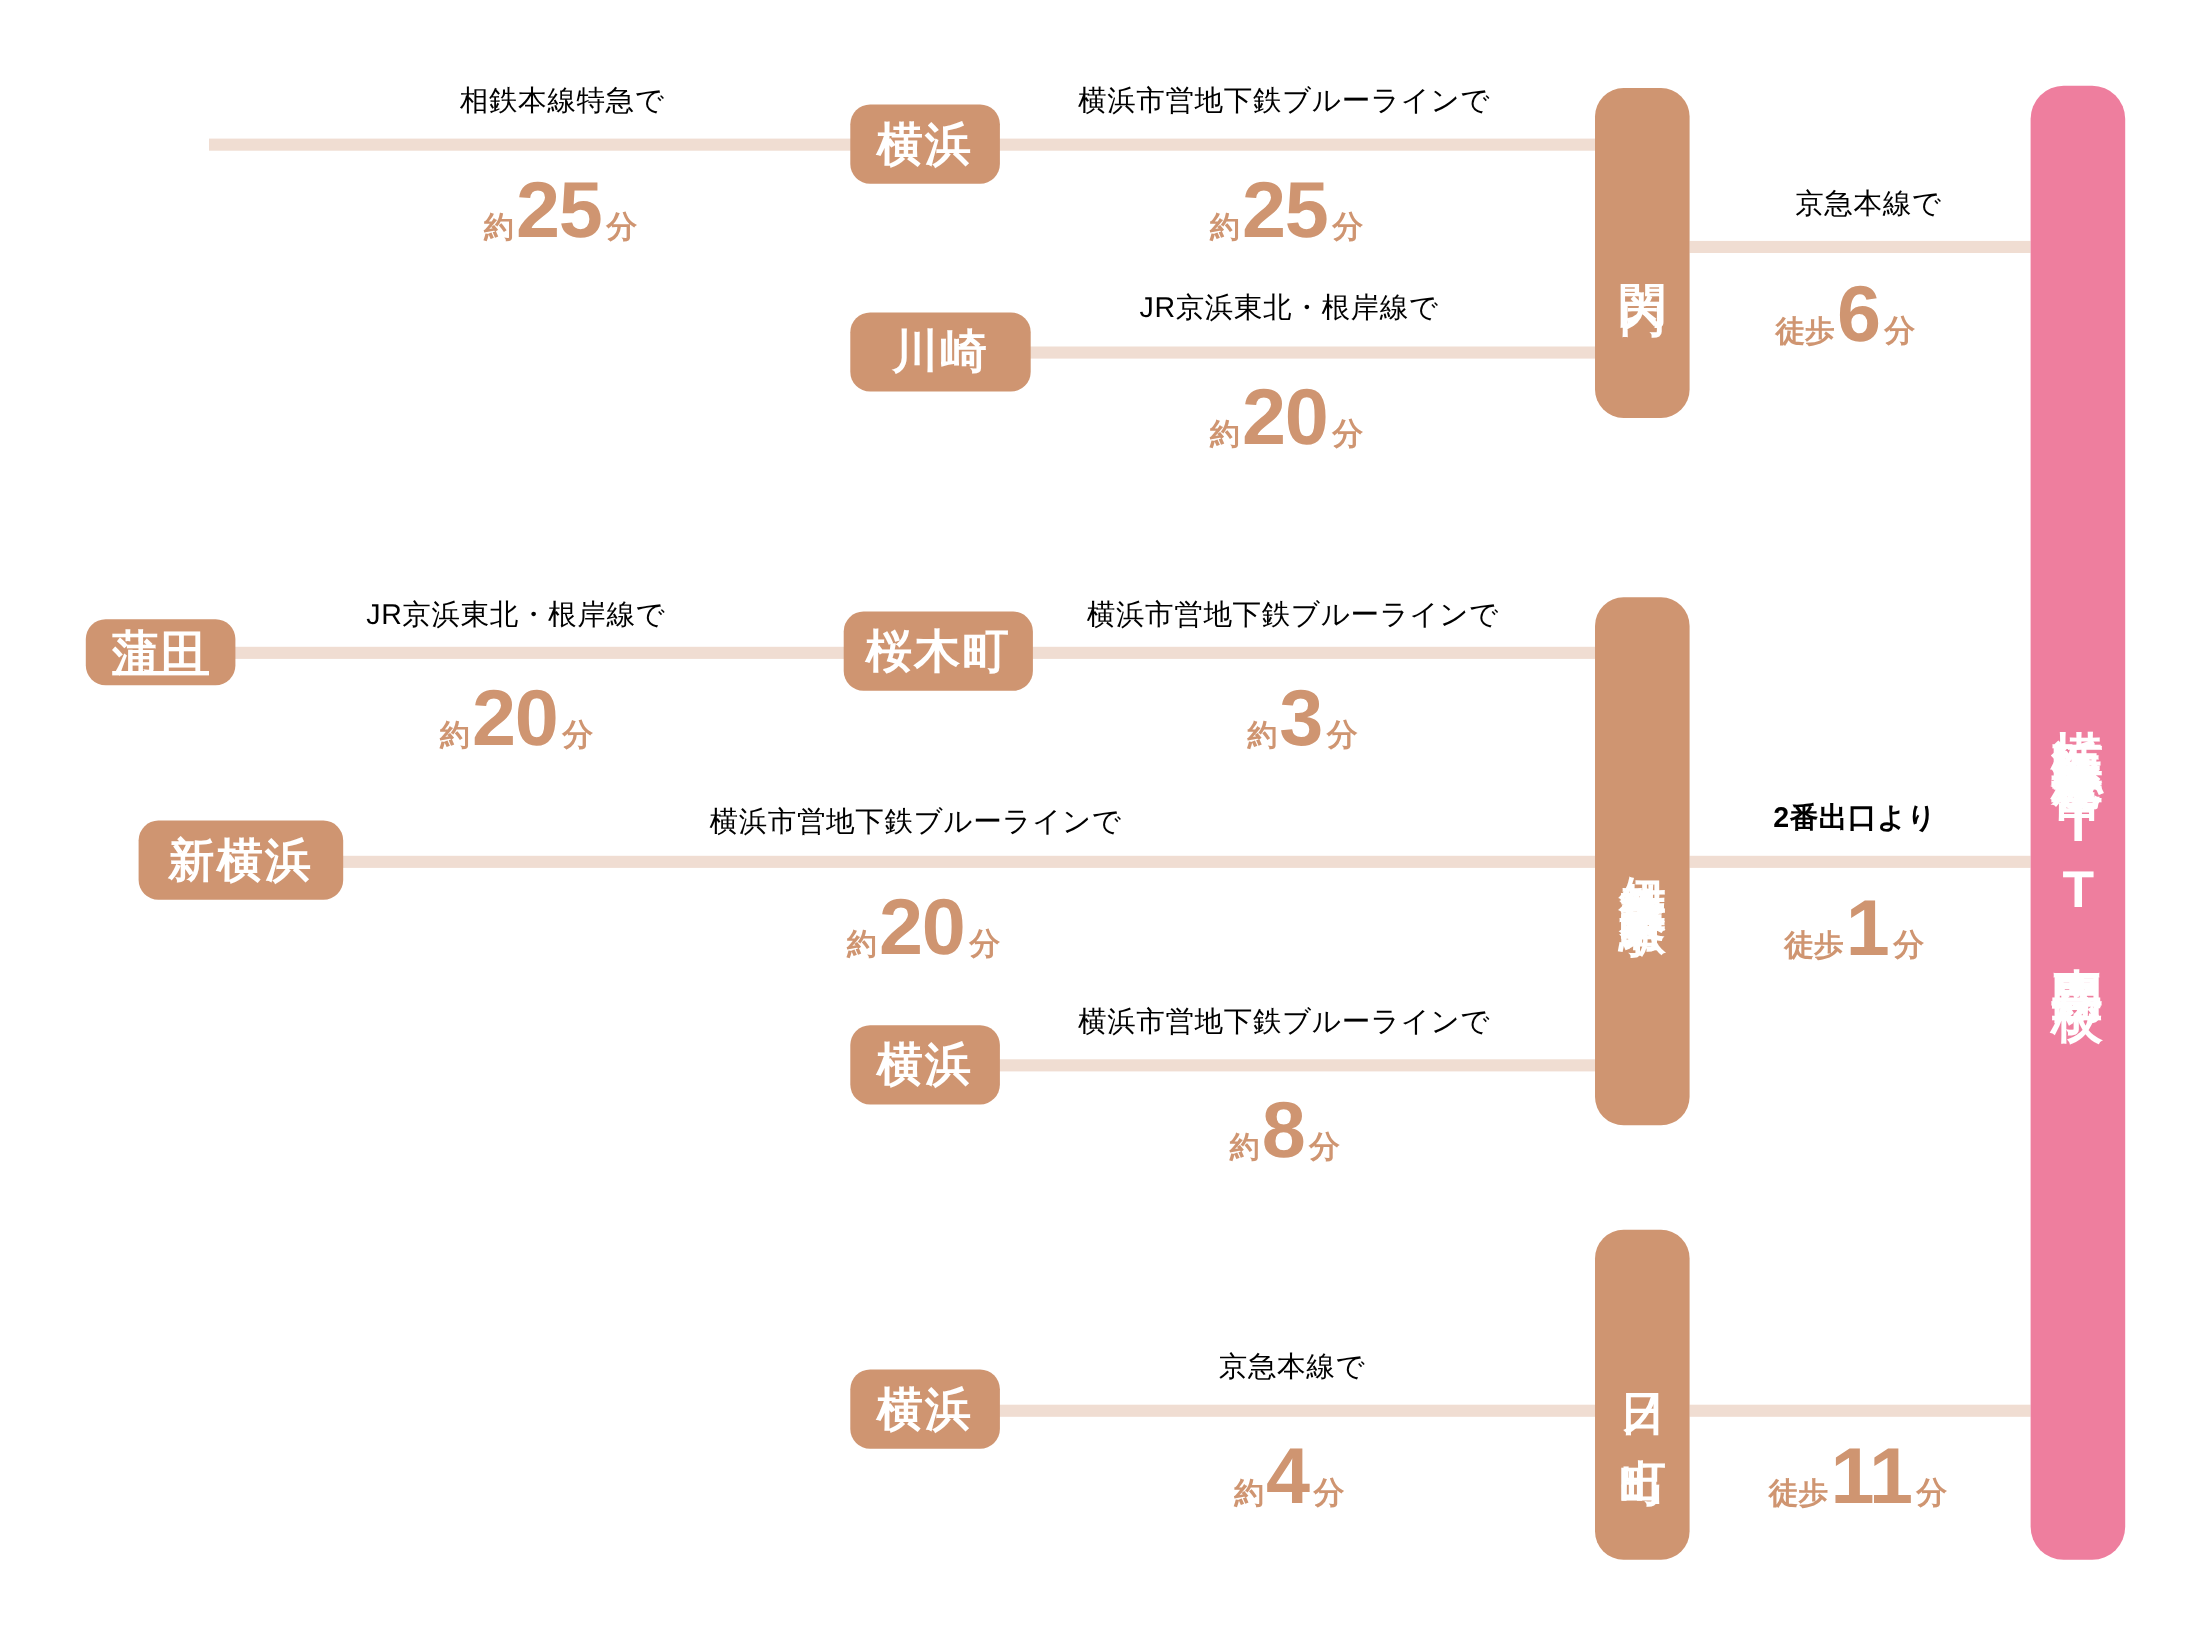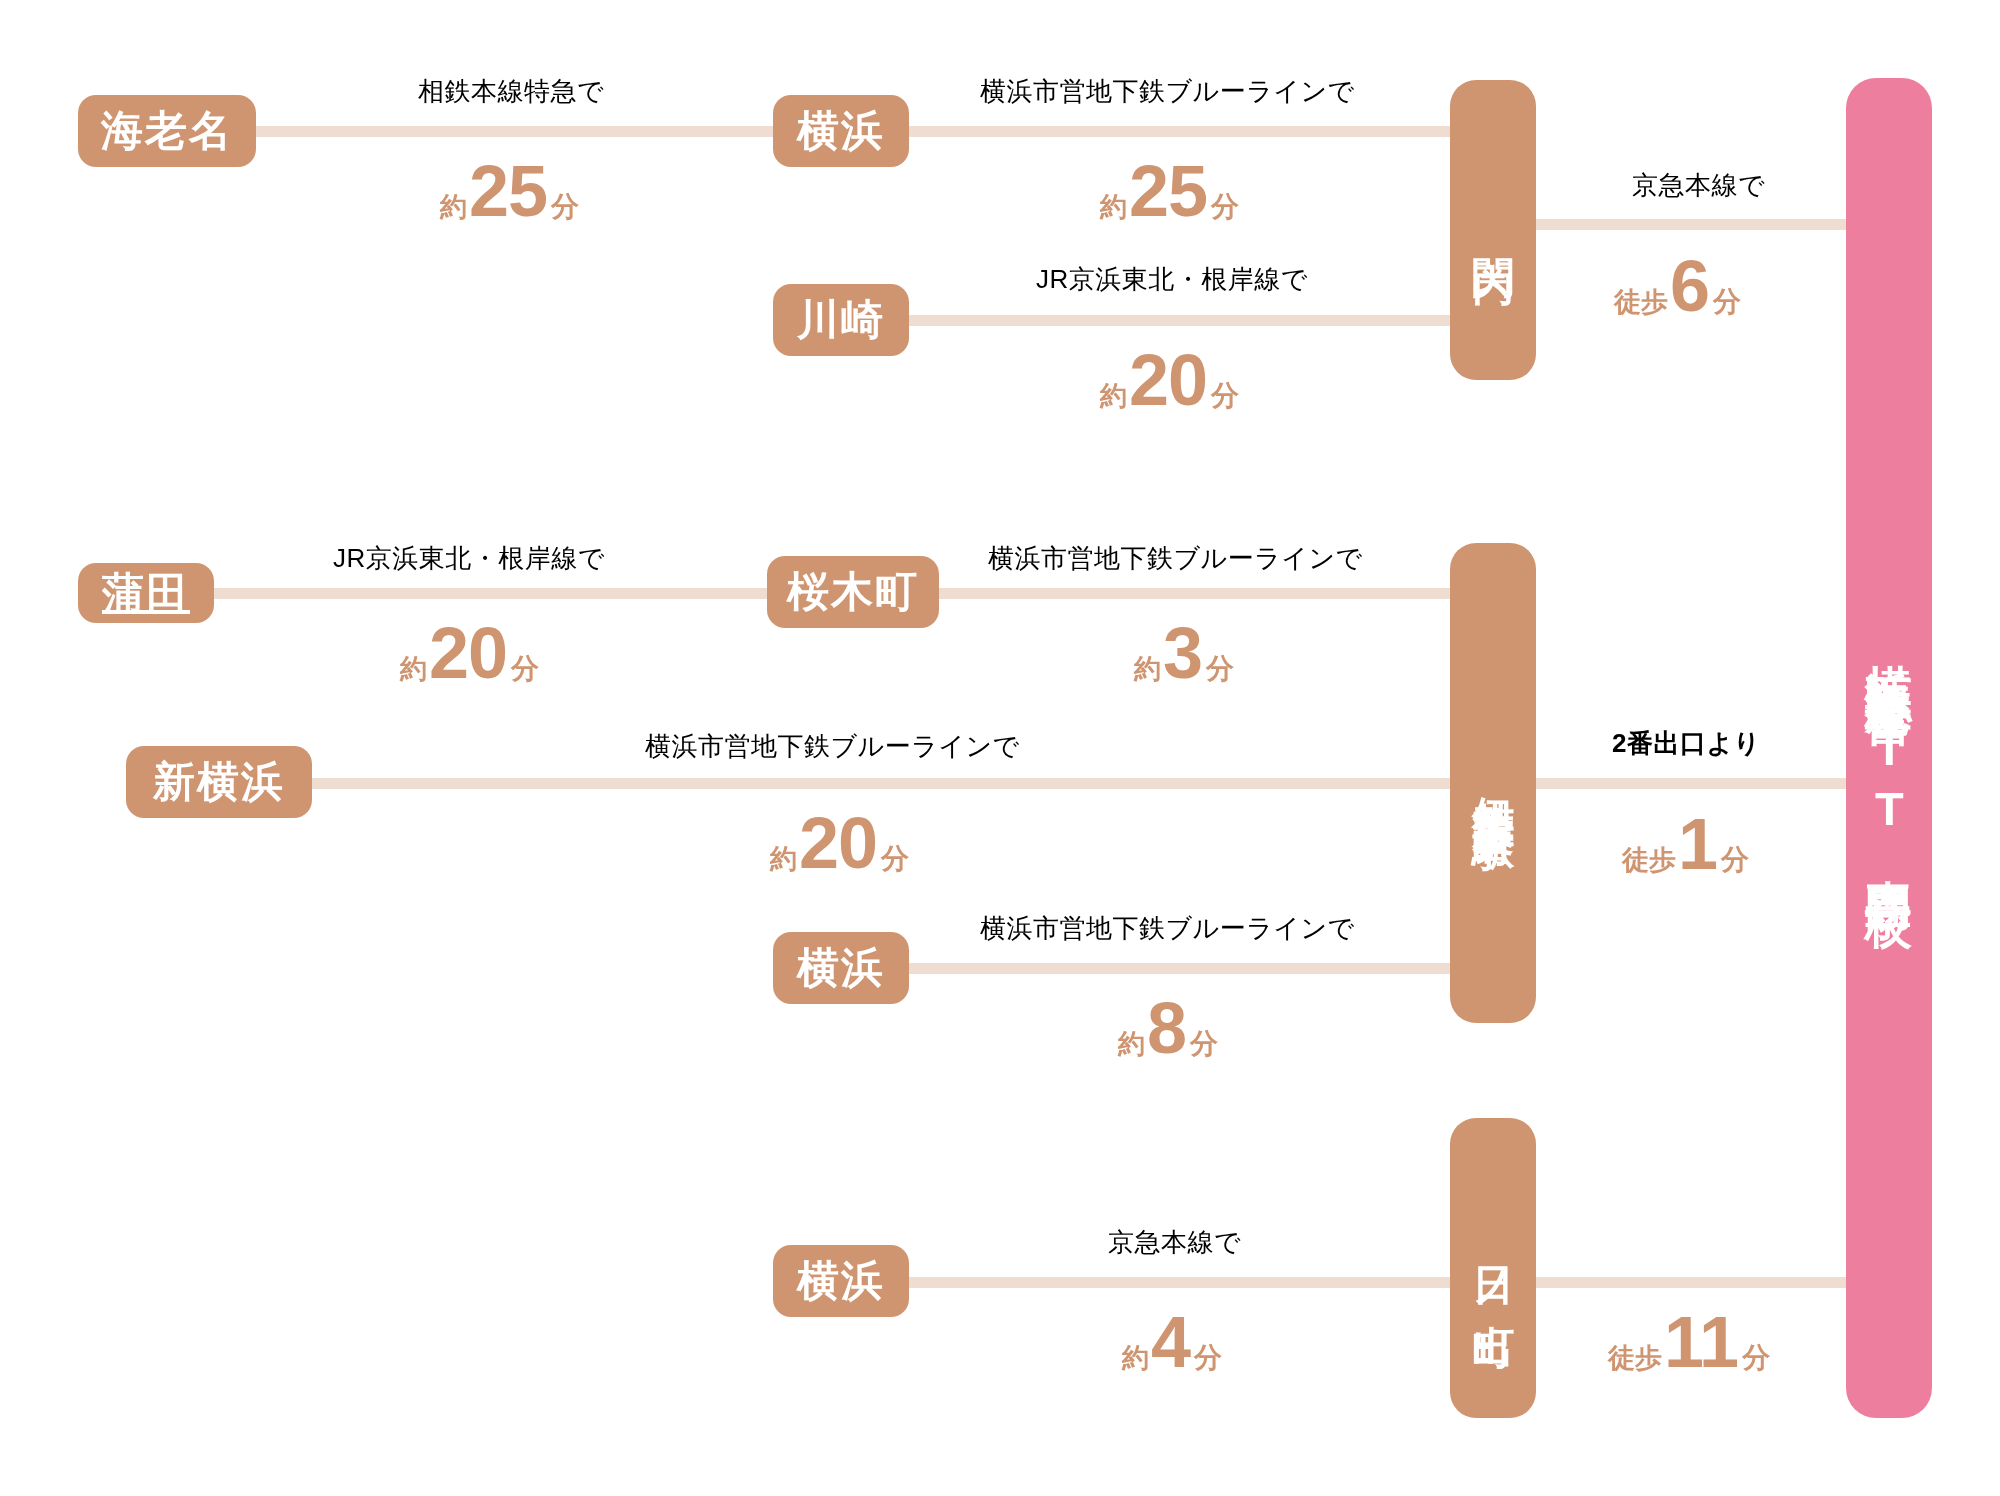--- a/index.html
+++ b/index.html
@@ -126,39 +126,38 @@
     font-weight: bold;
     padding-left: 2px;
   }
 </style>
 </head>
 <body>
 
 <div id="canvas">
 
   <div class="line" style="left:190px; top:126px; width:650px;"></div>
-  <div class="pill p3" style="left:78px; top:95px; width:178px; height:72px;">海老名</div>
   <div class="route-label" style="left:418px; top:78px;">相鉄本線特急で</div>
   <div class="duration" style="left:440px; top:155px;">
     <span class="pre">約</span>
     <span class="num">25</span>
     <span class="unit">分</span>
   </div>
 
   <div class="line" style="left:905px; top:126px; width:545px;"></div>
   <div class="pill p2" style="left:773px; top:95px; width:136px; height:72px;">横浜</div>
   <div class="route-label" style="left:980px; top:78px;">横浜市営地下鉄ブルーラインで</div>
   <div class="duration" style="left:1100px; top:155px;">
     <span class="pre">約</span>
     <span class="num">25</span>
     <span class="unit">分</span>
   </div>
 
   <div class="line" style="left:905px; top:315px; width:545px;"></div>
-  <div class="pill p2" style="left:773px; top:284px; width:136px; height:72px;">川崎</div>
+  <div class="pill p2" style="left:773px; top:284px; width:164px; height:72px;">川崎</div>
   <div class="route-label" style="left:1036px; top:266px;">JR京浜東北・根岸線で</div>
   <div class="duration" style="left:1100px; top:344px;">
     <span class="pre">約</span>
     <span class="num">20</span>
     <span class="unit">分</span>
   </div>
 
   <div class="vpill" style="left:1450px; top:80px; width:86px; height:300px;">
     <span class="vtext">関内</span>
   </div>

